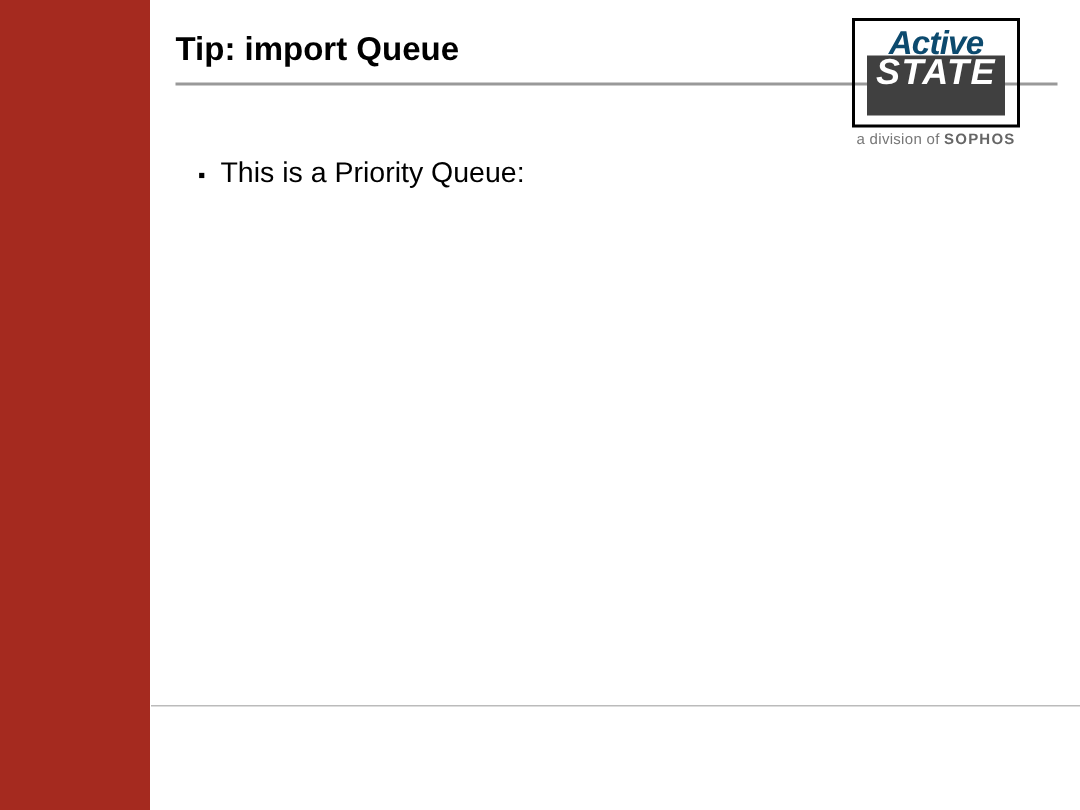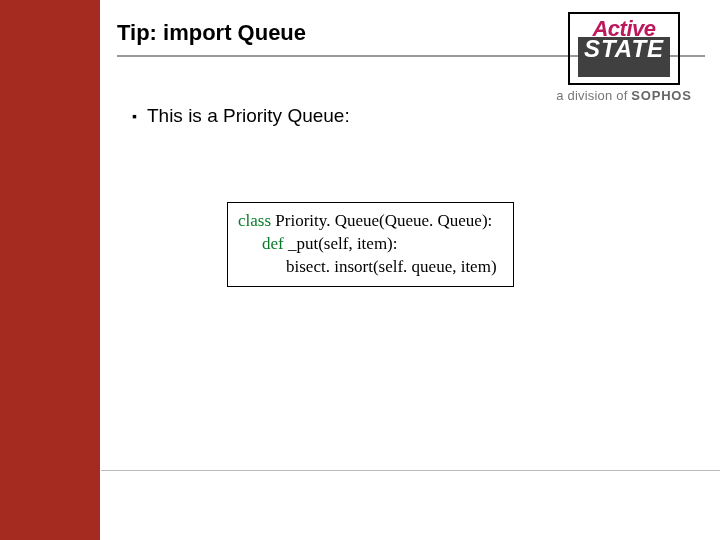--- a/index.html
+++ b/index.html
@@ -4,23 +4,23 @@
 <style>
   * { margin: 0; padding: 0; box-sizing: border-box; }
   html, body { width: 720px; height: 540px; font-family: Verdana, Geneva, sans-serif; background: #fff; overflow: hidden; }
   .slide { position: relative; width: 720px; height: 540px; }
   .sidebar { position: absolute; left: 0; top: 0; width: 100px; height: 540px; background: #a52a1f; }
   .title-row { position: absolute; left: 117px; top: 20px; width: 560px; }
   .title { font-size: 22px; font-weight: bold; color: #000; }
   .underline { position: absolute; left: 117px; top: 55px; width: 588px; height: 2px; background: #999; }
   .logo-box { position: absolute; right: 22px; top: 12px; width: 148px; text-align: center; }
   .logo { border: 2px solid #000; padding: 4px 8px 6px 8px; display: inline-block; line-height: 1; }
-  .logo-top { font-family: Arial, sans-serif; font-size: 22px; font-weight: bold; font-style: italic; color: #be185d; letter-spacing: -0.5px; }
+  .logo-top { font-family: Arial, sans-serif; font-size: 22px; font-weight: bold; font-style: italic; color: #0c4a6e; letter-spacing: -0.5px; }
   .logo-bottom { font-family: Arial, sans-serif; font-size: 24px; font-weight: 900; font-style: italic; color: #fff; background: #404040; padding: 0 6px 16px 6px; letter-spacing: 1px; display: inline-block; margin-top: -3px; }
-  .logo-caption { font-size: 13px; color: #777; margin-top: 3px; letter-spacing: 0.2px; }
+  .logo-caption { font-size: 10px; color: #777; margin-top: 3px; letter-spacing: 0.2px; }
   .logo-caption b { font-weight: bold; color: #666; letter-spacing: 0.8px; }
   .content { position: absolute; left: 132px; top: 105px; width: 550px; }
   .bullet-row { display: flex; align-items: flex-start; margin-bottom: 30px; }
   .bullet { font-size: 14px; margin-right: 10px; margin-top: 3px; }
   .bullet-text { font-size: 19px; font-weight: normal; color: #000; }
   .code-box { margin: 45px 0 0 95px; border: 1px solid #000; padding: 7px 16px 7px 10px; display: inline-block; font-family: 'Times New Roman', Times, serif; font-size: 17px; line-height: 1.35; }
   .kw { color: #0a7a2a; }
   .indent1 { padding-left: 24px; display: block; }
   .indent2 { padding-left: 48px; display: block; }
   .footer-line { position: absolute; left: 0; top: 470px; width: 720px; height: 1px; background: linear-gradient(to right, rgba(0,0,0,0) 0%, rgba(0,0,0,0) 14%, #bbb 14%, #bbb 100%); }
@@ -46,21 +46,16 @@
       <span>a division of </span><b>SOPHOS</b>
     </div>
   </div>
 
   <div class="content">
     <div class="bullet-row">
       <span class="bullet">▪</span>
       <span class="bullet-text">This is a Priority Queue:</span>
     </div>
 
-    <div class="code-box">
-      <span><span class="kw">class</span><span> Priority. Queue(Queue. Queue):</span></span>
-      <span class="indent1"><span class="kw">def</span><span> _put(self, item):</span></span>
-      <span class="indent2">bisect. insort(self. queue, item)</span>
-    </div>
   </div>
 
   <div class="footer-line"></div>
 </div>
 
 </body></html>

